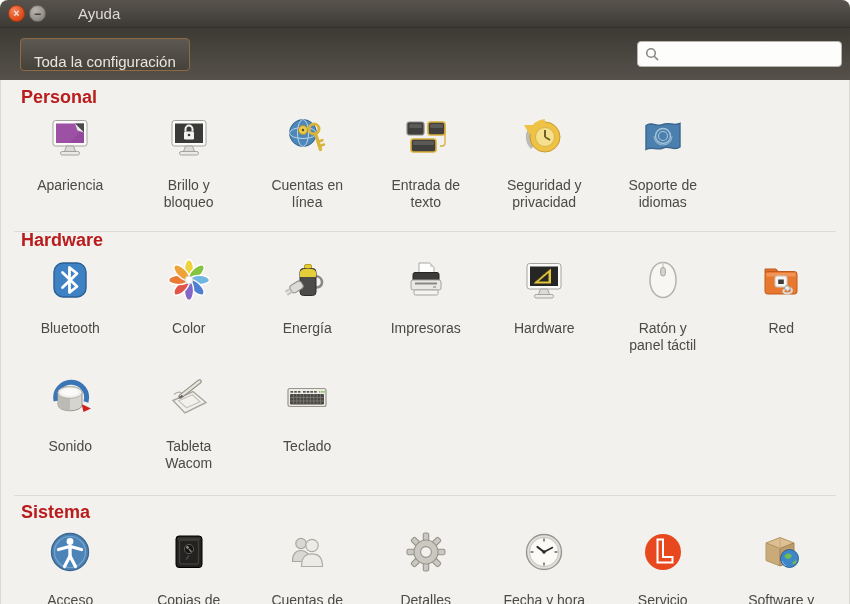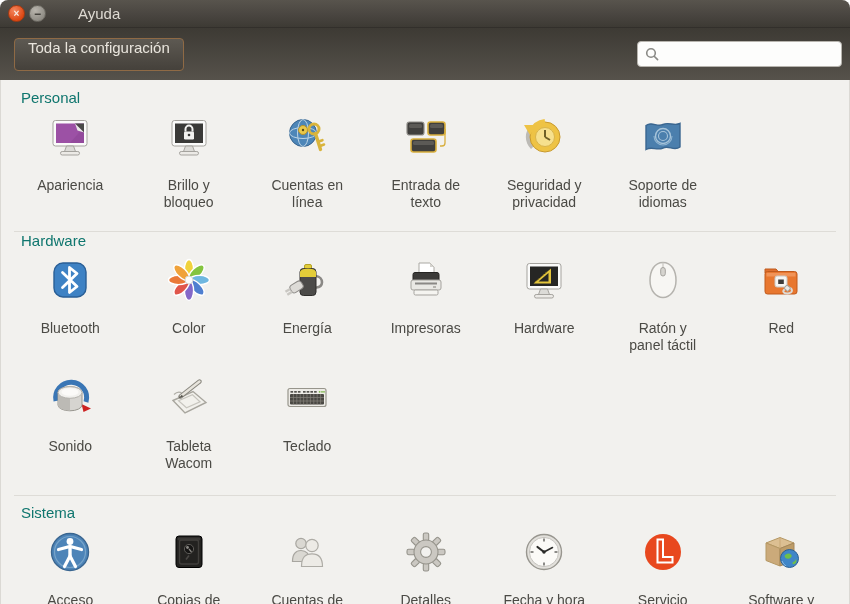--- a/index.html
+++ b/index.html
@@ -4,26 +4,26 @@
 <style>
   html,body{margin:0;padding:0;}
   body{width:850px;height:604px;font-family:"Liberation Sans",sans-serif;background:#ffffff;}
   .window{width:850px;height:604px;border-radius:8px 8px 0 0;overflow:hidden;position:relative;background:#f2f1ee;}
   .titlebar{height:28px;background:linear-gradient(180deg,#58544d 0%,#494540 55%,#3d3a34 100%);display:flex;align-items:center;border-bottom:1px solid #322f2b;box-sizing:border-box;}
   .wbtn{width:17px;height:17px;border-radius:50%;display:flex;align-items:center;justify-content:center;box-sizing:border-box;font-size:11px;line-height:1;cursor:pointer;}
   .wbtn.close{margin-left:8px;background:radial-gradient(circle at 35% 30%,#f4875f 0%,#dd4814 70%);border:1px solid #a83a10;color:#f7ece4;font-weight:bold;font-size:10px;}
   .wbtn.min{margin-left:4px;background:radial-gradient(circle at 35% 30%,#b9b5ad 0%,#8d8a83 75%);border:1px solid #6b6861;color:#3b3934;font-weight:bold;font-size:12px;}
   .title{margin-left:32px;color:#dfdbd3;font-size:15px;}
   .toolbar{height:52px;background:linear-gradient(180deg,#3d3a34 0%,#56524b 100%);position:relative;}
-  .all-settings{position:absolute;left:14px;top:10px;height:31px;padding:0 13px;display:flex;align-items:flex-start;background:linear-gradient(180deg,#5d5952,#45413b);border:1px solid #8f6a45;border-radius:4px;color:#e9e5dd;font-size:15px;cursor:pointer;}
+  .all-settings{position:absolute;left:20px;top:10px;height:31px;padding:0 13px;display:flex;align-items:flex-end;background:linear-gradient(180deg,#5d5952,#45413b);border:1px solid #8f6a45;border-radius:4px;color:#e9e5dd;font-size:15px;cursor:pointer;}
   .search{position:absolute;right:8px;top:13px;width:205px;height:26px;background:#fdfdfc;border:1px solid #b7b4ae;border-radius:4px;display:flex;align-items:center;box-sizing:border-box;}
   .search svg{margin-left:7px;flex:0 0 auto;}
   .search input{flex:1;border:none;outline:none;background:transparent;height:20px;font-size:13px;color:#444;padding:0 6px 0 4px;font-family:"Liberation Sans",sans-serif;}
   .content{position:absolute;top:80px;left:0;right:0;bottom:0;background:#f2f1ee;border-left:1px solid #dbd9d4;border-right:1px solid #dbd9d4;box-sizing:border-box;overflow:hidden;}
-  .section-title{font-size:15px;font-weight:normal;color:#0f766e;margin:0 0 0 20px;line-height:17px;}
+  .section-title{font-size:18px;font-weight:bold;color:#b91c1c;margin:0 0 0 20px;line-height:17px;}
   .grid{display:grid;grid-template-columns:repeat(7,118.5px);row-gap:20px;padding-left:10px;margin-top:7px;}
   .item{display:flex;flex-direction:column;align-items:center;cursor:pointer;}
   .item .icon{width:48px;height:48px;}
   .item .icon svg{width:48px;height:48px;display:block;}
   .item .label{margin-top:16px;font-size:14px;line-height:17px;color:#4b4a45;text-align:center;white-space:pre-line;min-height:17px;}
   .separator{height:1px;background:#dedcd7;margin:0 13px;}
   .mt9{margin-top:9px;} .mt12{margin-top:0;} .mt11{margin-top:8px;}
   .sep1{margin-top:20px;} .sep2{margin-top:23px;}
 </style>
 </head>

